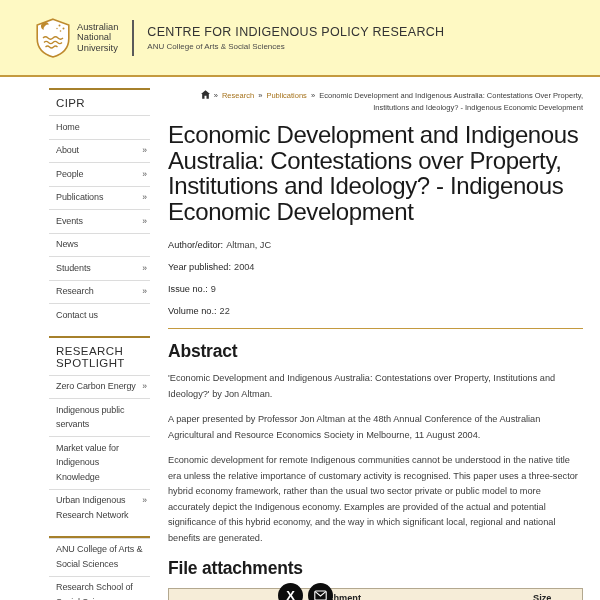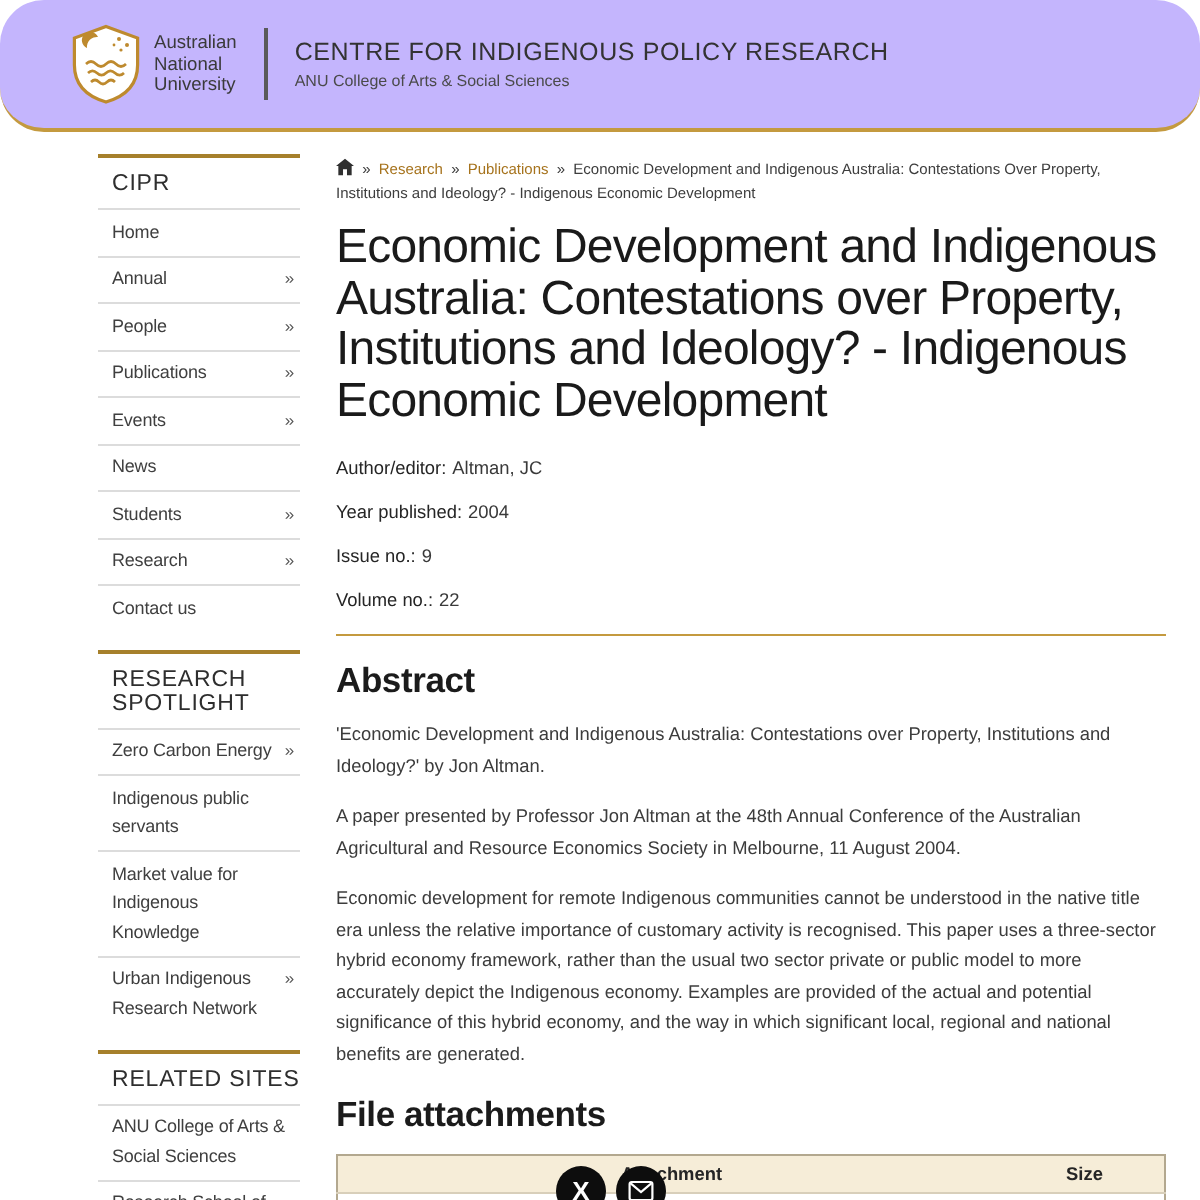--- a/index.html
+++ b/index.html
@@ -3,43 +3,43 @@
 <meta charset="utf-8">
 <style>
   * { margin:0; padding:0; box-sizing:border-box; }
   html,body { background:#ffffff; }
   .page {
     position:relative; width:600px; height:600px; background:#fff;
     font-family:"Liberation Sans", sans-serif; overflow:hidden;
   }
   
   .site-header {
-    height:66px; display:flex; align-items:center; padding-left:36px;
-    border-bottom:2px solid #c49a3f; background:#c4b5fd;border-radius:22px;
+    height:77px; display:flex; align-items:center; padding-left:36px;
+    border-bottom:2px solid #c49a3f; background:#fef9c3;
   }
   .logo { display:flex; align-items:center; gap:7px; cursor:pointer; }
   .logo-text { font-size:9.3px; line-height:10.6px; color:#3a3a3a; }
   .header-divider { width:2px; height:36px; background:#5a5a5a; margin:0 13px 0 14px; }
   .site-title { font-size:12.5px; color:#333; letter-spacing:0.3px; }
   .site-sub { font-size:8px; color:#4a4a4a; margin-top:3px; }
   
   .body-wrap { display:flex; padding:11px 17px 0 25px; gap:18px; }
   
   .sidebar { width:125px; flex-shrink:0; }
   .side-section { border-top:2px solid #a6802b; margin-bottom:9px;margin-left:24px; }
   .side-header { font-size:11.5px; letter-spacing:0.4px; color:#2e2e2e; padding:7px 0 6px 7px; }
   .side-item {
     display:flex; justify-content:space-between; 
     border-top:1px solid #dcdcdc; padding:3.5px 3px 4.5px 7px;
     font-size:9px; line-height:14.5px; color:#3f3f3f; cursor:pointer; letter-spacing:-0.1px;
   }
   .side-item .arrow { color:#555; font-size:8.5px; padding-left:3px; }
   
   .main { flex:1; min-width:0; }
-  .breadcrumb { font-size:7.5px; line-height:10.5px; color:#3d3d3d; margin-top:2px; }
+  .breadcrumb { font-size:7.5px; line-height:10.5px; color:#3d3d3d; margin-top:2px;text-align:right; }
   .crumb-link { color:#a6731d; cursor:pointer; }
   .crumb-sep { color:#3d3d3d; margin:0 2px; }
   .home-icon { display:inline-block; vertical-align:-1px; cursor:pointer; }
   .page-title {
     font-size:24px; line-height:25.5px; font-weight:400; letter-spacing:-0.4px;
     color:#1a1a1a; margin:9px 0 16px;
   }
   .meta-row { font-size:9.2px; color:#3a3a3a; margin-bottom:12px; }
   .meta-label { font-weight:400; color:#252525; margin-right:3px; }
   .gold-hr { border:none; border-top:1px solid #c49a3f; margin:3px 0 0; }
@@ -96,21 +96,21 @@
 
     <nav class="sidebar">
 
       <section class="side-section">
         <div class="side-header">CIPR</div>
         <div class="side-item">
             <span>Home</span>
             <span class="arrow"></span>
           </div>
         <div class="side-item">
-            <span>Annual</span>
+            <span>About</span>
             <span class="arrow">»</span>
           </div>
         <div class="side-item">
             <span>People</span>
             <span class="arrow">»</span>
           </div>
         <div class="side-item">
             <span>Publications</span>
             <span class="arrow">»</span>
           </div>
@@ -150,21 +150,20 @@
             <span>Market value for Indigenous Knowledge</span>
             <span class="arrow"></span>
           </div>
         <div class="side-item">
             <span>Urban Indigenous Research Network</span>
             <span class="arrow">»</span>
           </div>
       </section>
 
       <section class="side-section">
-        <div class="side-header">RELATED SITES</div>
         <div class="side-item">
             <span>ANU College of Arts &amp; Social Sciences</span>
             <span class="arrow"></span>
           </div>
         <div class="side-item">
             <span>Research School of Social Sciences</span>
             <span class="arrow"></span>
           </div>
         <div class="side-item">
             <span class="arrow"></span>

